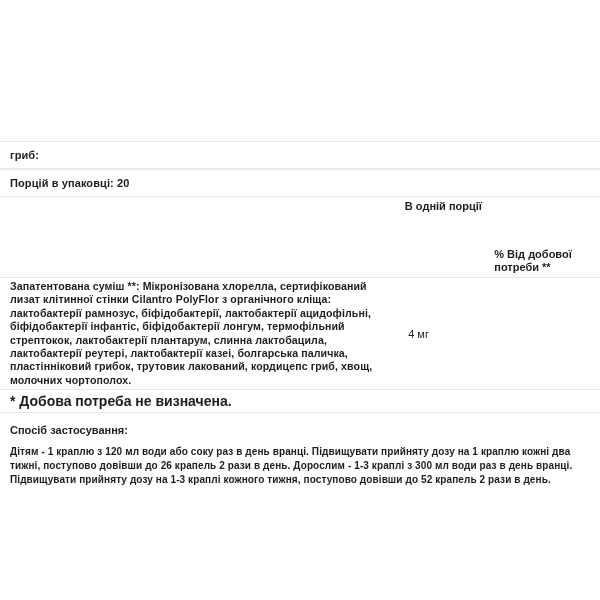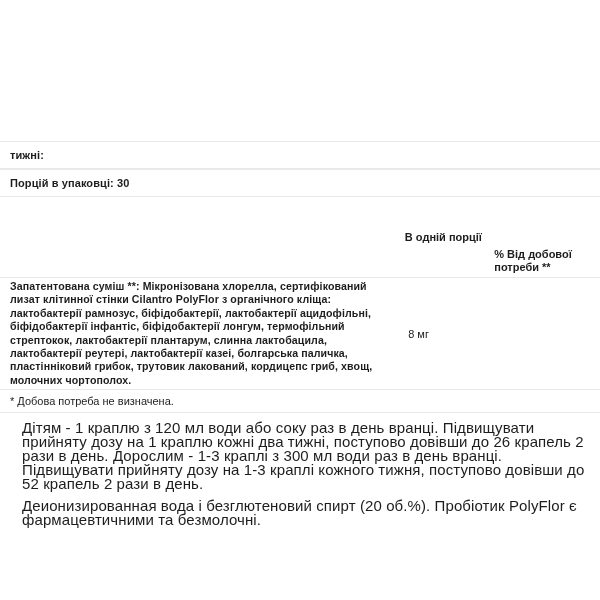--- a/index.html
+++ b/index.html
@@ -12,80 +12,80 @@
     overflow: hidden;
   }
   .sheet { position: absolute; top: 141px; left: 0; width: 600px; }
   .divider { height: 0; border-top: 1px solid #e9e9e9; }
   .info-row {
     padding: 7px 12px 6px 10px;
     font-size: 11px; font-weight: bold; line-height: 13px;
     letter-spacing: 0.1px;
   }
   .facts-header {
-    display: flex; align-items: center;
+    display: flex; align-items: flex-start;
     padding: 3px 28px 3px 10px; min-height: 26px;
   }
   .facts-row {
     display: flex; align-items: center;
     padding: 2px 12px 2px 10px;
     gap: 20px;
   }
   .col-name { width: 394px; font-size: 10.6px; font-weight: bold; line-height: 13.4px; letter-spacing: 0.1px; }
   .col-amount { width: 92px; padding-left: 12px; font-size: 11px; box-sizing: content-box; }
   .col-dv { width: 80px; font-size: 11px; margin-top: 48px; }
   .facts-header .col-amount, .facts-header .col-dv { font-weight: bold; line-height: 13px; }
   .facts-row .col-amount { font-weight: normal; }
   .footnote {
     padding: 5px 12px 4px 10px;
-    font-size: 11px; font-weight: normal; line-height: 13px;
+    font-size: 14px; font-weight: bold; line-height: 13px;
   }
   .section-heading {
     margin: 11px 12px 0 10px;
     font-size: 11px; font-weight: bold; line-height: 13px;
   }
   .section-body {
-    margin: 8px 12px 0 22px;
-    font-size: 15px; font-weight: normal; line-height: 14px;
+    margin: 8px 12px 0 10px;
+    font-size: 10px; font-weight: bold; line-height: 14px;
     letter-spacing: 0.1px;
   }
 </style>
 </head>
 <body>
 
 <div class="sheet">
 
   <div class="divider"></div>
 
   <div class="info-row">
-    <span>тижні:</span>
+    <span>гриб:</span>
   </div>
   <div class="divider"></div>
 
   <div class="divider"></div>
 
   <div class="info-row">
-    <span>Порцій в упаковці: 30</span>
+    <span>Порцій в упаковці: 20</span>
   </div>
   <div class="divider"></div>
 
   <div class="facts-header">
     <div class="col-name"></div>
     <div class="col-amount">В одній порції</div>
     <div class="col-dv">% Від добової потреби **</div>
   </div>
   <div class="divider"></div>
 
   <div class="facts-row">
     <div class="col-name">Запатентована суміш **: Мікронізована хлорелла, сертифікований лизат клітинної стінки Cilantro PolyFlor з органічного кліща: лактобактерії рамнозус, біфідобактерії, лактобактерії ацидофільні, біфідобактерії інфантіс, біфідобактерії лонгум, термофільний стрептокок, лактобактерії плантарум, слинна лактобацила, лактобактерії реутері, лактобактерії казеі, болгарська паличка, пластінніковий грибок, трутовик лакований, кордицепс гриб, хвощ, молочних чортополох.</div>
-    <div class="col-amount">8 мг</div>
+    <div class="col-amount">4 мг</div>
     <div class="col-dv"></div>
   </div>
   <div class="divider"></div>
 
   <div class="footnote">* Добова потреба не визначена.</div>
   <div class="divider"></div>
 
+  <div class="section-heading">Спосіб застосування:</div>
   <div class="section-body">Дітям - 1 краплю з 120 мл води або соку раз в день вранці. Підвищувати прийняту дозу на 1 краплю кожні два тижні, поступово довівши до 26 крапель 2 рази в день. Дорослим - 1-3 краплі з 300 мл води раз в день вранці. Підвищувати прийняту дозу на 1-3 краплі кожного тижня, поступово довівши до 52 крапель 2 рази в день.</div>
 
-  <div class="section-body">Деионизированная вода і безглютеновий спирт (20 об.%). Пробіотик PolyFlor є фармацевтичними та безмолочні.</div>
 
 </div>
 
 </body></html>

